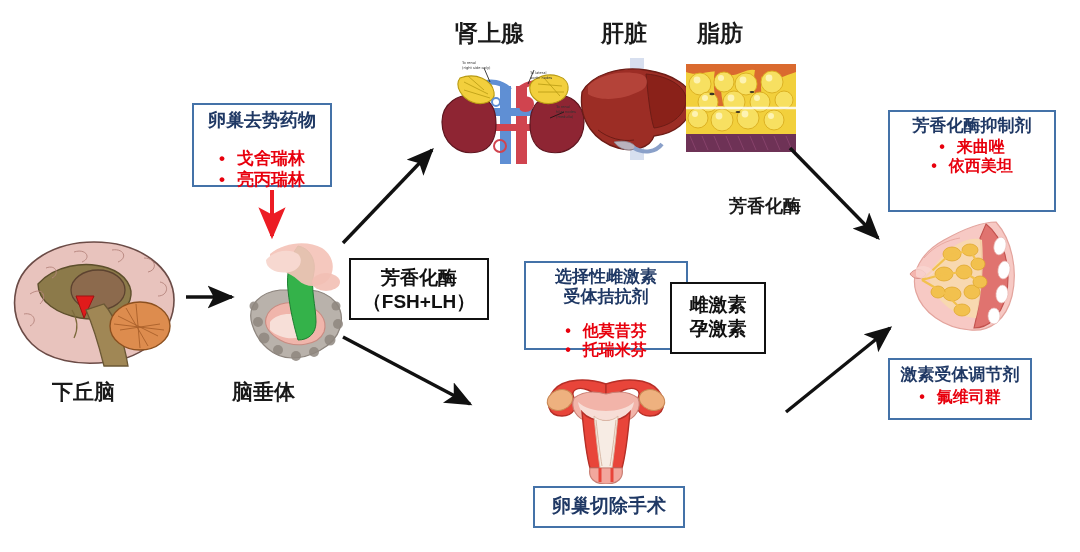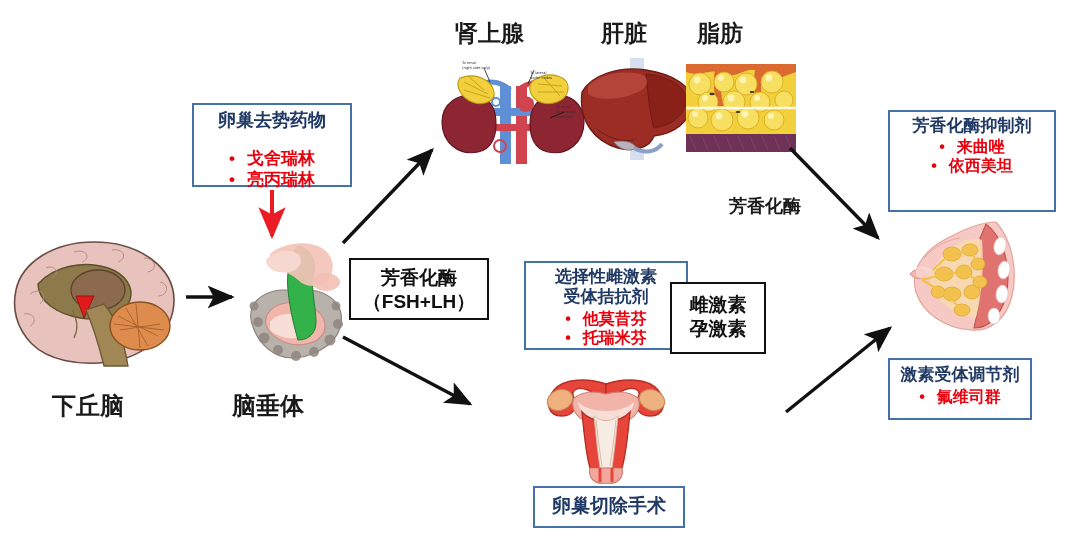--- a/index.html
+++ b/index.html
@@ -1,21 +1,21 @@
 <!DOCTYPE html>
 <html><head>
 <meta charset="utf-8">
 <style>
   html,body{margin:0;padding:0;background:#ffffff;}
   body{width:1080px;height:552px;font-family:"Liberation Sans","DejaVu Sans",sans-serif;}
   #stage{position:relative;width:1080px;height:552px;overflow:hidden;background:#fff;}
 
   .lbl{position:absolute;color:#1a1a1a;font-weight:bold;white-space:nowrap;}
   .organ-label{font-size:23px;}
-  .brain-label{font-size:24px;margin-top:12px;}
+  .brain-label{font-size:21px;}
   .enzyme-label{font-size:18px;font-weight:600;}
 
   .box{position:absolute;box-sizing:border-box;background:#fff;}
   .box-blue{border:2px solid #4472a8;}
   .box-black{border:2px solid #111111;}
   .box-title{color:#1F3864;font-weight:bold;text-align:center;line-height:1.18;}
   .drug-list{margin:0;padding:0;list-style:none;}
   .drug-list li{color:#e8000d;font-weight:bold;text-align:center;line-height:1.2;white-space:nowrap;}
   .drug-list li .dot{display:inline-block;color:#e8000d;margin-right:12px;}
   .plain-black{color:#111;font-weight:bold;text-align:center;line-height:1.25;}
@@ -275,41 +275,41 @@
     </g>
   </svg>
 
   <div class="lbl organ-label" style="left:455px;top:18px;">肾上腺</div>
   <div class="lbl organ-label" style="left:601px;top:18px;">肝脏</div>
   <div class="lbl organ-label" style="left:697px;top:18px;">脂肪</div>
   <div class="lbl brain-label" style="left:52px;top:378px;">下丘脑</div>
   <div class="lbl brain-label" style="left:232px;top:378px;">脑垂体</div>
   <div class="lbl enzyme-label" style="left:729px;top:194px;">芳香化酶</div>
 
-  <div class="box box-blue" style="left:192px;top:103px;width:160px;height:84px;padding-top:5px;">
+  <div class="box box-blue" style="left:192px;top:103px;width:140px;height:84px;padding-top:5px;">
     <div class="box-title" style="font-size:18px;">卵巢去势药物</div>
     <ul class="drug-list" style="margin-top:18px;">
       <li style="font-size:17px;">
         <span class="dot">•</span><span>戈舍瑞林</span>
       </li>
       <li style="font-size:17px;">
         <span class="dot">•</span><span>亮丙瑞林</span>
       </li>
     </ul>
   </div>
 
   <div class="box box-black" style="left:349px;top:258px;width:140px;height:62px;padding-top:6px;">
     <div class="plain-black" style="font-size:19px;">芳香化酶</div>
     <div class="plain-black" style="font-size:19px;">（FSH+LH）</div>
   </div>
 
   <div class="box box-blue" style="left:524px;top:261px;width:164px;height:89px;padding-top:4px;">
     <div class="box-title" style="font-size:17px;">选择性雌激素</div>
     <div class="box-title" style="font-size:17px;">受体拮抗剂</div>
-    <ul class="drug-list" style="margin-top:2px;">
+    <ul class="drug-list" style="margin-top:14px;">
       <li style="font-size:16px;">
         <span class="dot">•</span><span>他莫昔芬</span>
       </li>
       <li style="font-size:16px;">
         <span class="dot">•</span><span>托瑞米芬</span>
       </li>
     </ul>
   </div>
 
   <div class="box box-black" style="left:670px;top:282px;width:96px;height:72px;padding-top:9px;">

